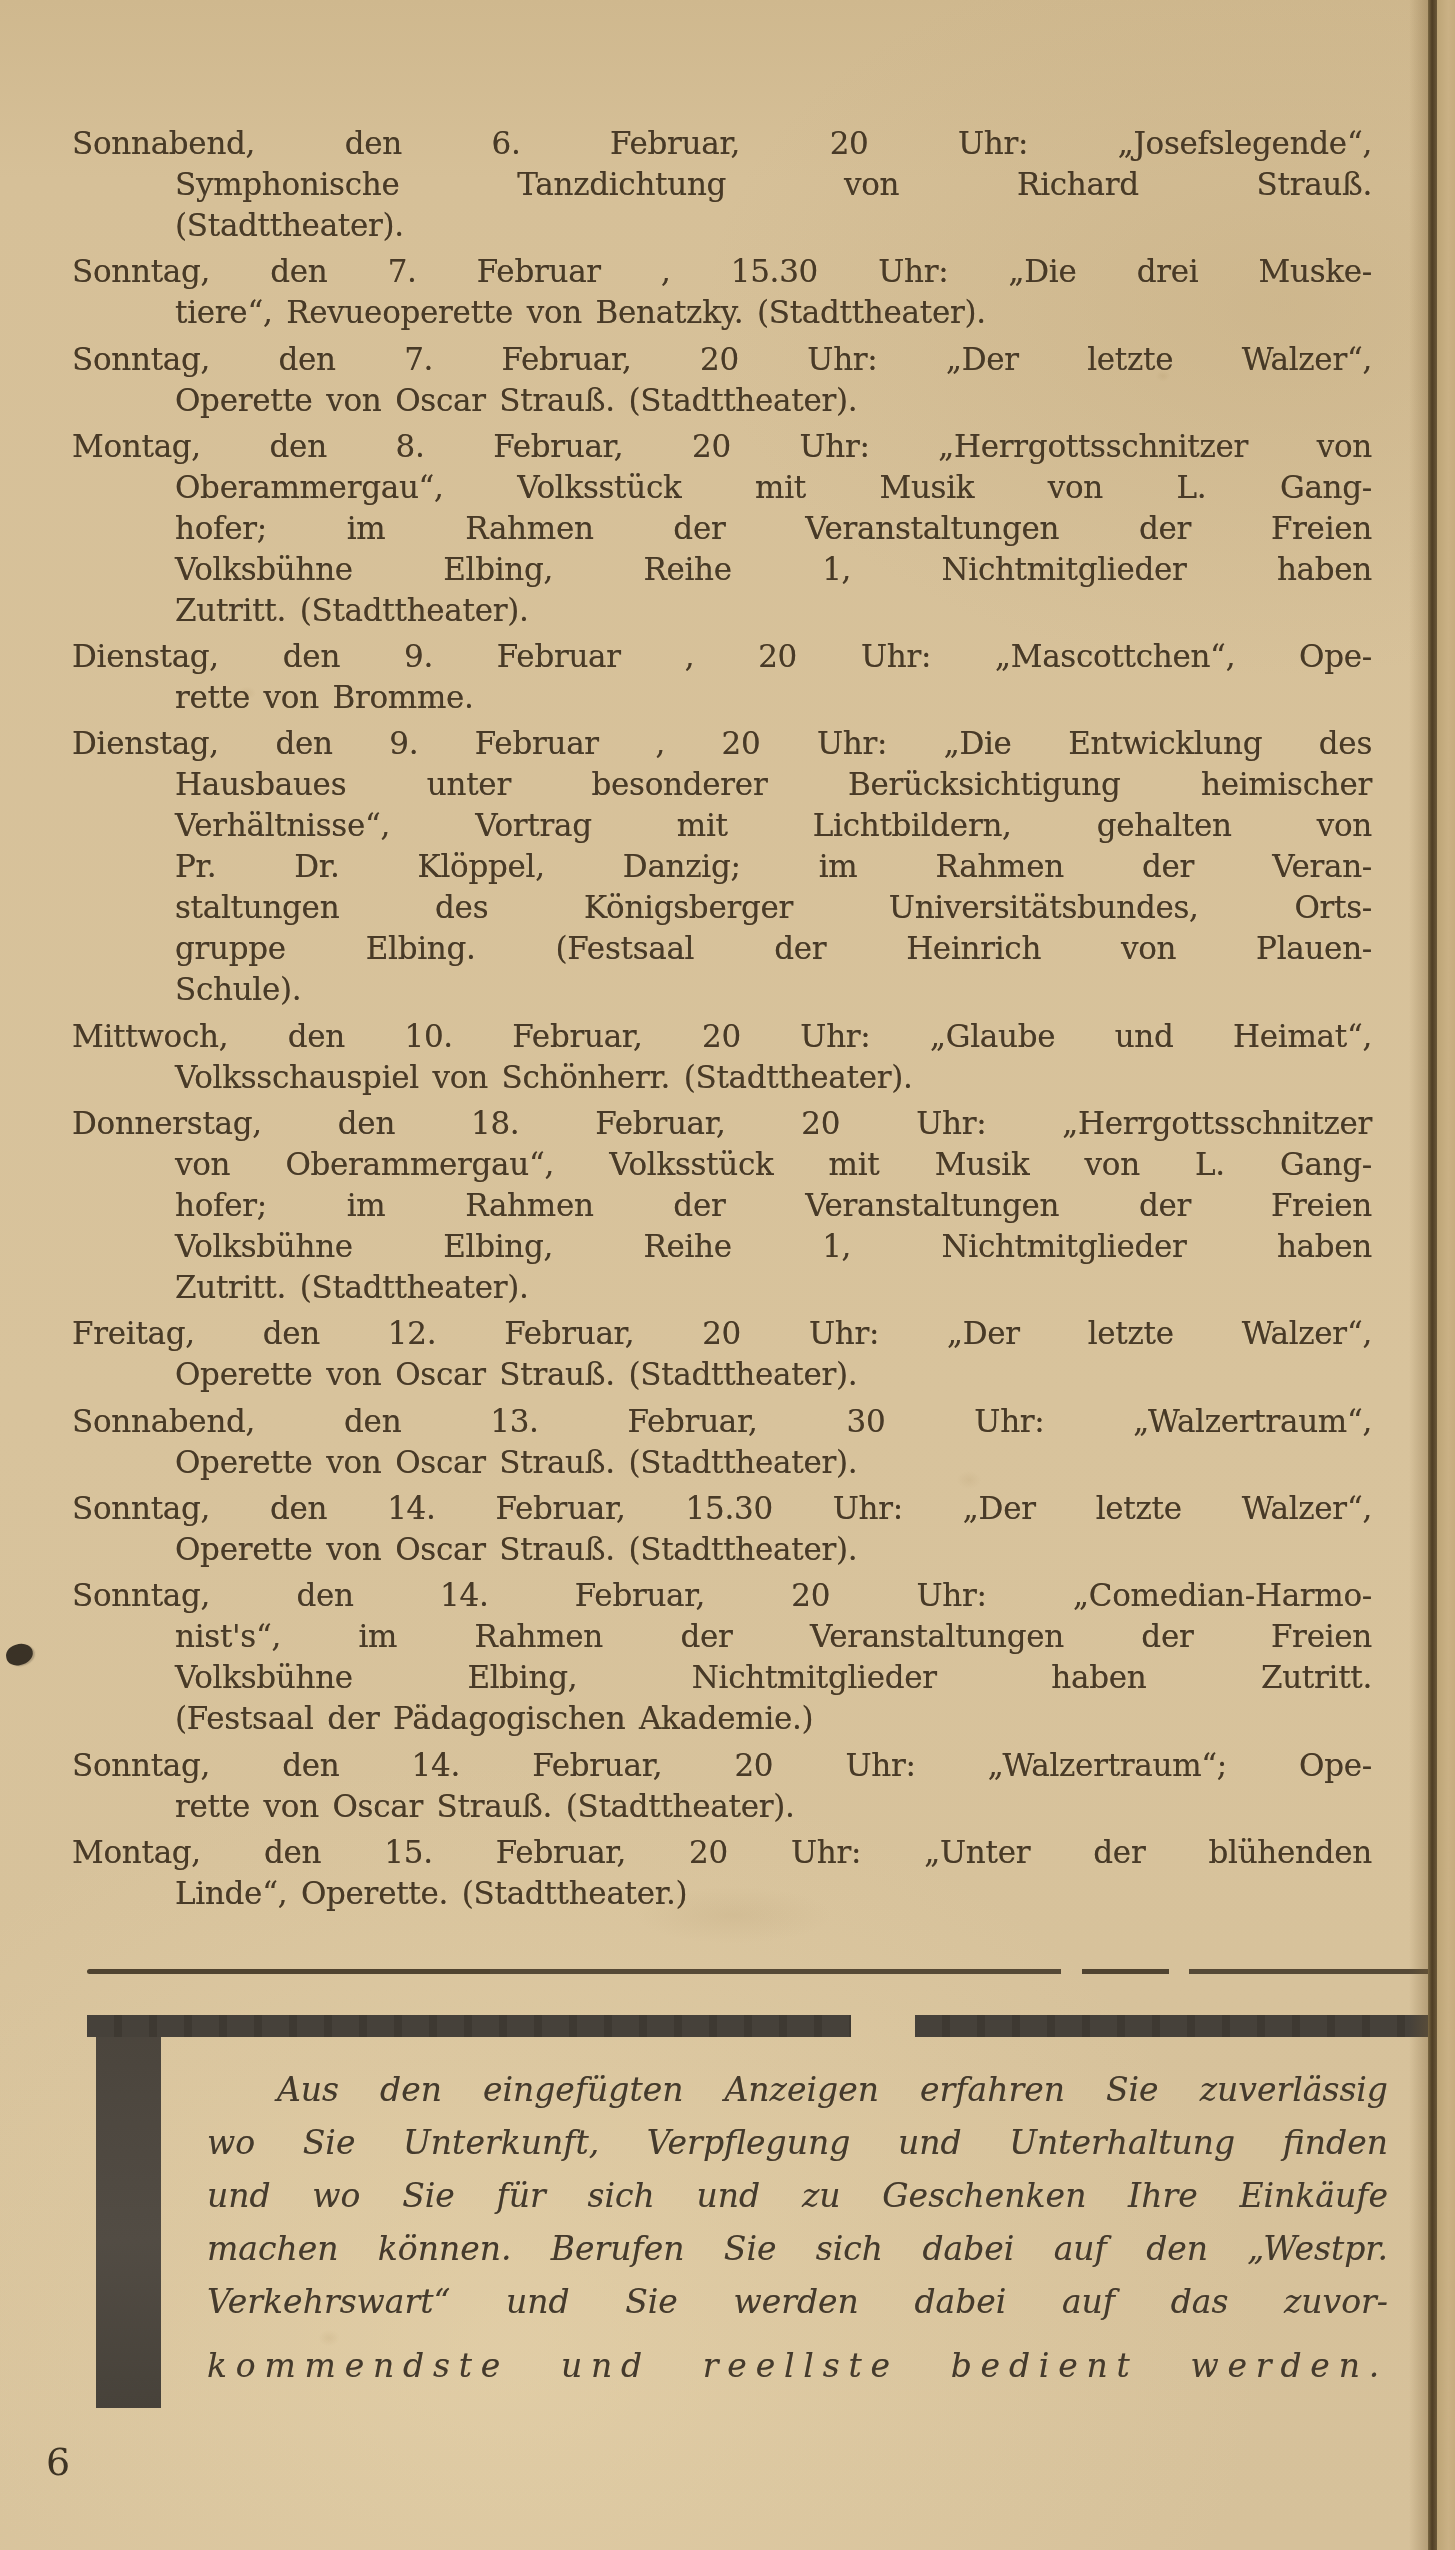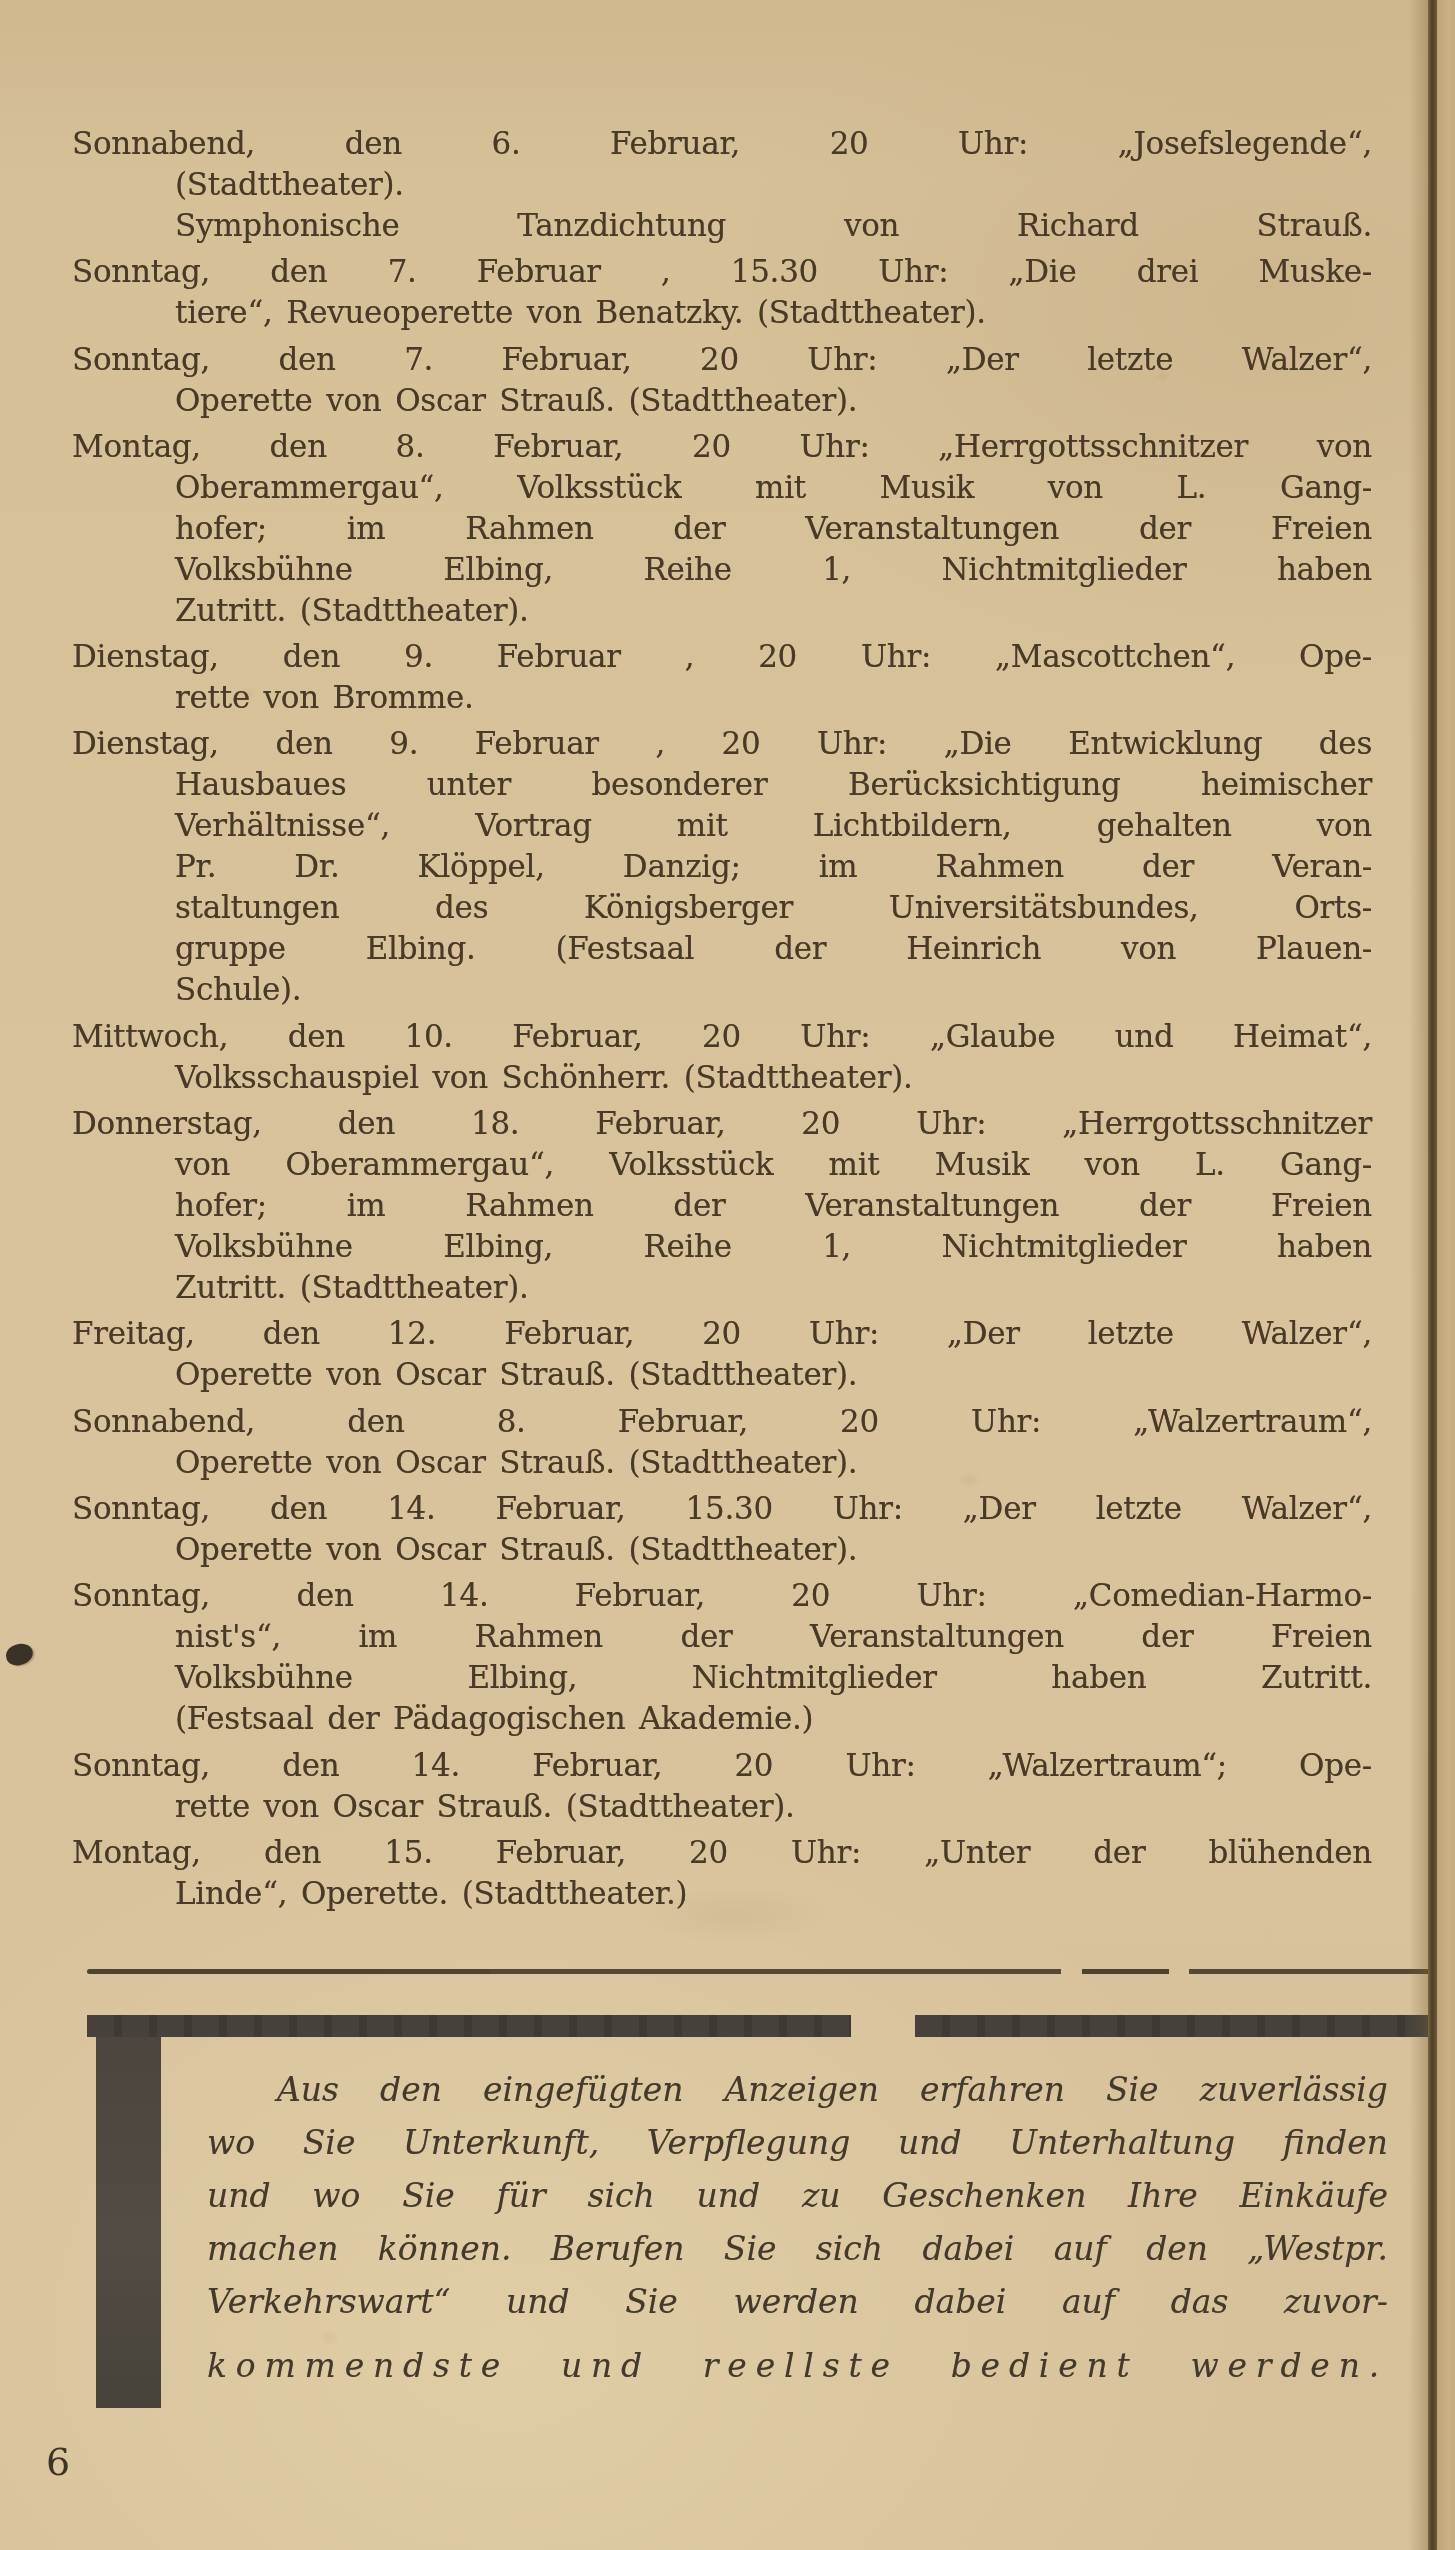--- a/index.html
+++ b/index.html
@@ -70,22 +70,22 @@
     font-size:38px;line-height:38px;color:#3e3424;}
 </style>
 </head>
 <body>
 
 <div class="page">
 
   <div class="schedule" id="schedule">
       <div class="entry">
         <div class="line">Sonnabend, den 6. Februar, 20 Uhr: „Josefslegende“,</div>
+        <div class="line cont">Symphonische Tanzdichtung von Richard Strauß.</div>
         <div class="line cont last">(Stadttheater).</div>
-        <div class="line cont">Symphonische Tanzdichtung von Richard Strauß.</div>
       </div>
       <div class="entry">
         <div class="line">Sonntag, den 7. Februar , 15.30 Uhr: „Die drei Muske-</div>
         <div class="line cont last">tiere“, Revueoperette von Benatzky. (Stadttheater).</div>
       </div>
       <div class="entry">
         <div class="line">Sonntag, den 7. Februar, 20 Uhr: „Der letzte Walzer“,</div>
         <div class="line cont last">Operette von Oscar Strauß. (Stadttheater).</div>
       </div>
       <div class="entry">
@@ -117,21 +117,21 @@
         <div class="line cont">von Oberammergau“, Volksstück mit Musik von L. Gang-</div>
         <div class="line cont">hofer; im Rahmen der Veranstaltungen der Freien</div>
         <div class="line cont">Volksbühne Elbing, Reihe 1, Nichtmitglieder haben</div>
         <div class="line cont last">Zutritt. (Stadttheater).</div>
       </div>
       <div class="entry">
         <div class="line">Freitag, den 12. Februar, 20 Uhr: „Der letzte Walzer“,</div>
         <div class="line cont last">Operette von Oscar Strauß. (Stadttheater).</div>
       </div>
       <div class="entry">
-        <div class="line">Sonnabend, den 8. Februar, 20 Uhr: „Walzertraum“,</div>
+        <div class="line">Sonnabend, den 13. Februar, 30 Uhr: „Walzertraum“,</div>
         <div class="line cont last">Operette von Oscar Strauß. (Stadttheater).</div>
       </div>
       <div class="entry">
         <div class="line">Sonntag, den 14. Februar, 15.30 Uhr: „Der letzte Walzer“,</div>
         <div class="line cont last">Operette von Oscar Strauß. (Stadttheater).</div>
       </div>
       <div class="entry">
         <div class="line">Sonntag, den 14. Februar, 20 Uhr: „Comedian-Harmo-</div>
         <div class="line cont">nist's“, im Rahmen der Veranstaltungen der Freien</div>
         <div class="line cont">Volksbühne Elbing, Nichtmitglieder haben Zutritt.</div>

